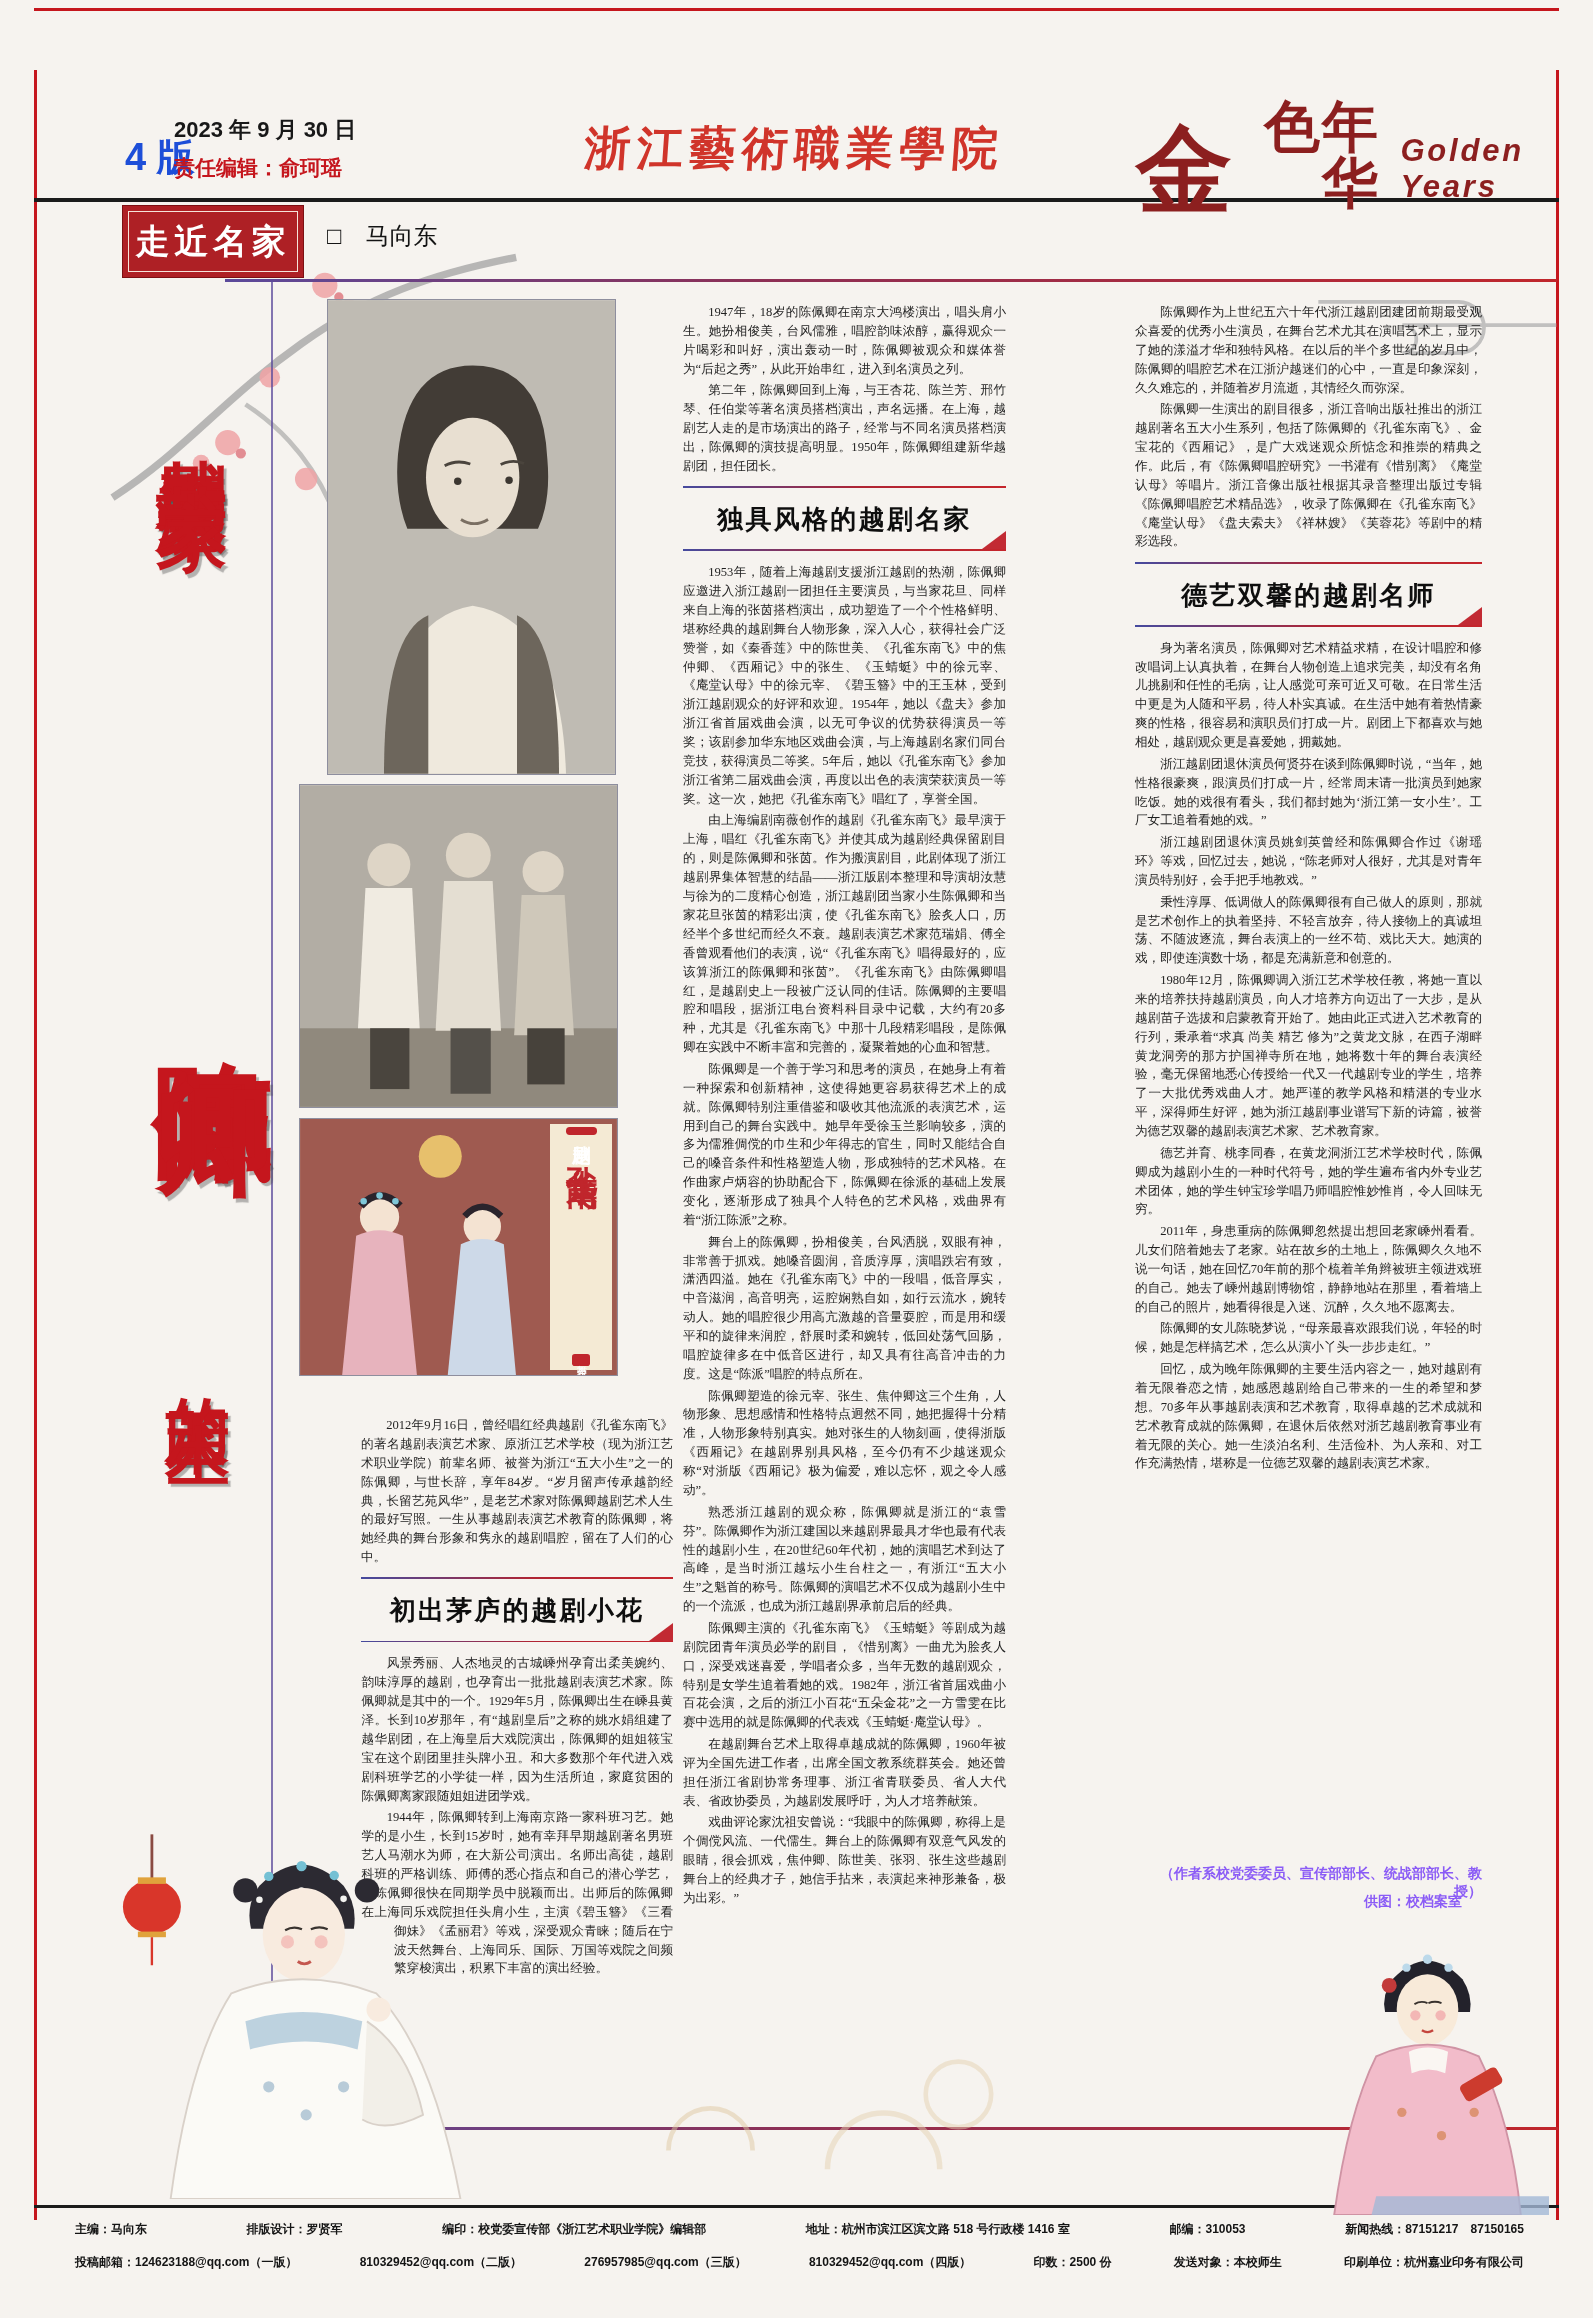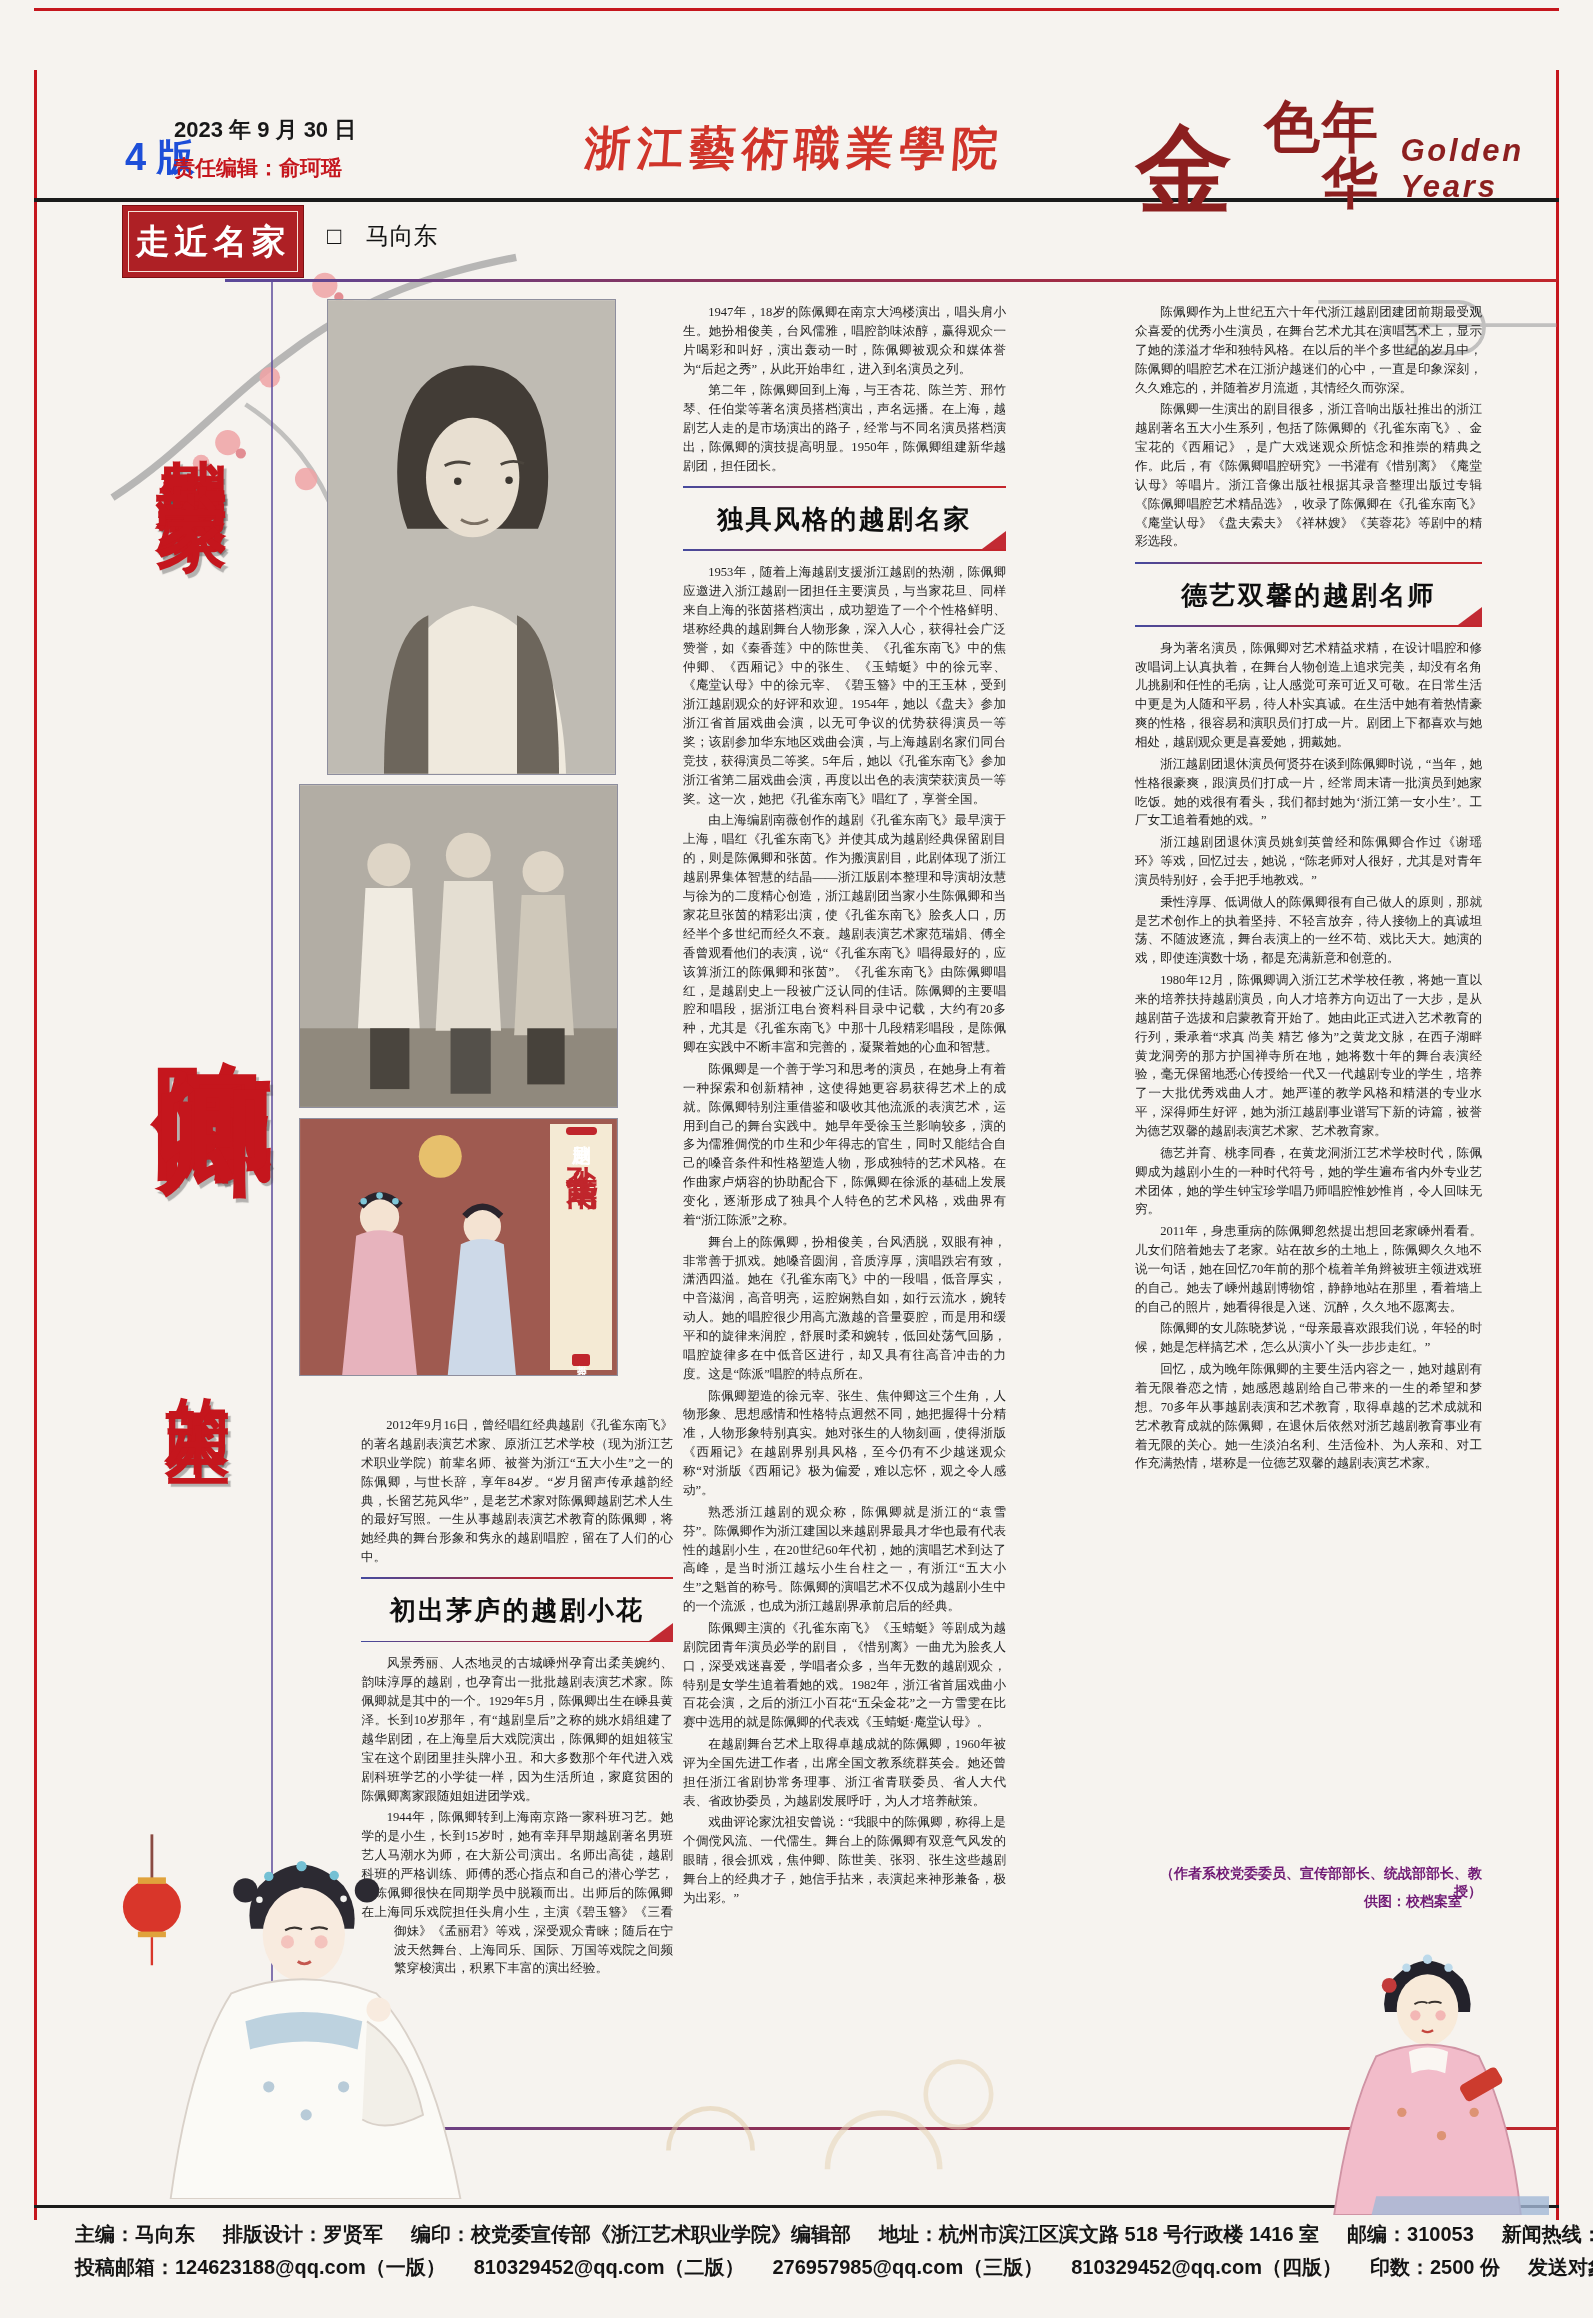--- a/index.html
+++ b/index.html
@@ -28,33 +28,33 @@
   
   .col{position:absolute;font-size:12.6px;line-height:1.5;color:#1f1f1f;text-align:justify;overflow:hidden;}
   .col p{margin:0 0 2.8px 0;text-indent:2em;}
   
   .sec-head{position:relative;margin:10.3px 0 12px 0;padding:14px 3.7px 12px 3.7px;text-align:center;
             font-family:"Liberation Sans",sans-serif;font-weight:900;font-size:26px;letter-spacing:2.3px;color:#0e0e0e;}
   .sec-head .bar{position:absolute;left:0;right:0;height:1.9px;background:linear-gradient(90deg,#454a9e,#b02433 55%,#c5252c);}
   .sec-head .bt{top:0;} .sec-head .bb{bottom:0;}
   .sec-head .tri{position:absolute;right:0;bottom:1.9px;width:0;height:0;
                  border-left:24px solid transparent;border-bottom:18.7px solid #c22a33;}
-  .attr{font-size:14px;color:#701a75;text-align:right;font-weight:700;}
+  .attr{font-size:14px;color:#8b5cf6;text-align:right;font-weight:700;}
   
   .photo{position:absolute;border:0.9px solid #8e8e9e;box-shadow:0 0 0 0.5px #fff inset;overflow:hidden;}
   .p3strip{position:absolute;right:4.7px;top:4.7px;bottom:4.7px;width:62px;background:#f4ead4;
            display:flex;flex-direction:column;align-items:center;}
   .p3badge{margin-top:3.7px;background:#c0262c;color:#fff;font-weight:900;font-size:18.7px;
            writing-mode:vertical-rl;padding:3.7px 2.8px;border-radius:3.7px;}
   .p3title{writing-mode:vertical-rl;color:#c0262c;font-weight:900;font-size:31px;margin-top:6.5px;letter-spacing:3.7px;}
   .p3sub{margin-top:auto;margin-bottom:4.7px;background:#c0262c;color:#fff;font-size:10.3px;
          writing-mode:vertical-rl;padding:2.8px 1.9px;border-radius:2.8px;letter-spacing:1.4px;}
   
   .f-row{position:absolute;display:flex;justify-content:space-between;width:1449px;left:75px;
-         font-family:"Liberation Sans",sans-serif;font-size:20px;color:#141414;white-space:nowrap;font-weight:700;gap:28px;}
+         font-family:"Liberation Sans",sans-serif;font-size:12px;color:#141414;white-space:nowrap;font-weight:700;gap:28px;}
   .flt{float:left;clear:left;}
 </style>
 </head>
 <body>
 
 <div id="page">
 
   <div class="rule" style="left:34px;top:7.5px;width:1525px;height:3.3px;"></div>
   <div class="rule" style="left:34px;top:70px;width:2.8px;height:2150px;"></div>
   <div class="rule" style="left:1556px;top:70px;width:2.8px;height:2150px;"></div>

